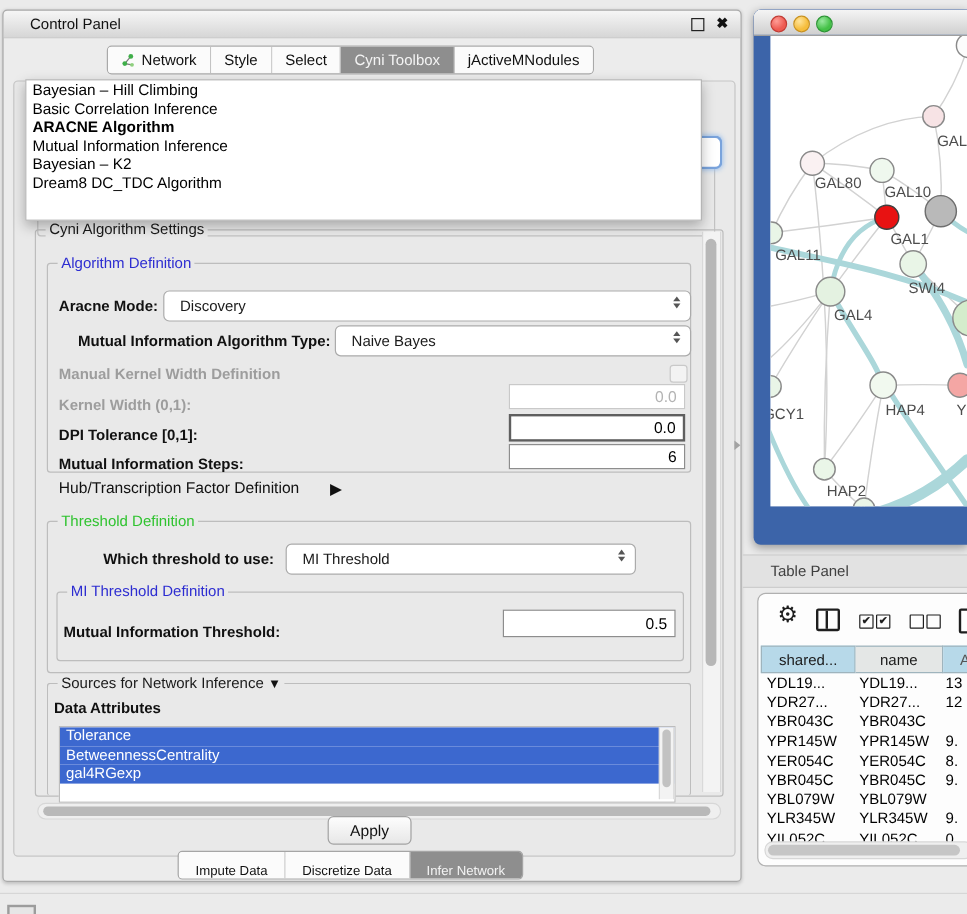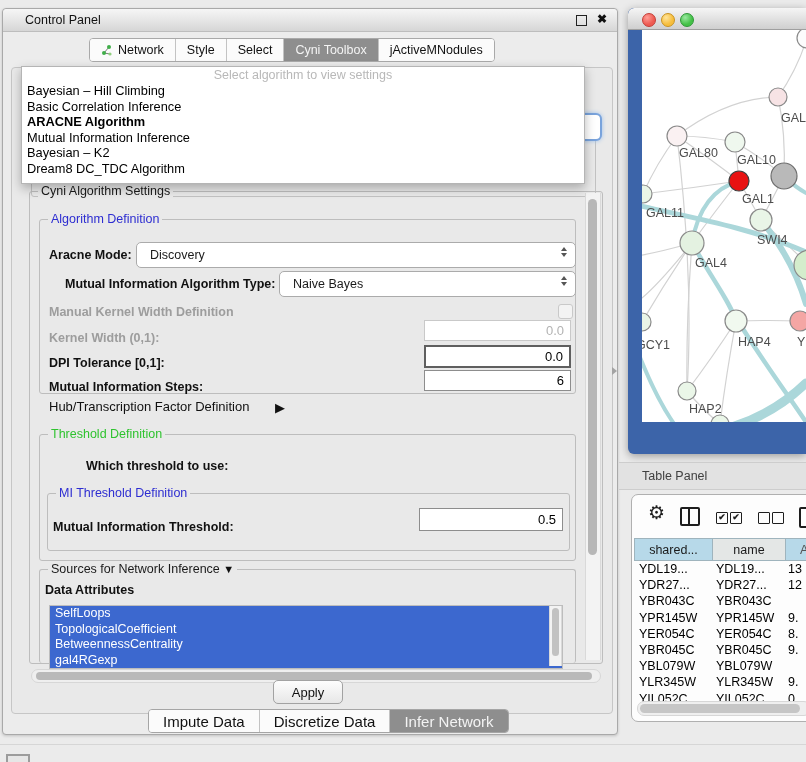--- a/index.html
+++ b/index.html
@@ -60,21 +60,21 @@
   .attr-item{height:15.5px;line-height:15.5px;font-size:12.5px;padding-left:5px;background:#3c68cf;color:#fff;}
   
   .vtrack{position:absolute;background:#f3f3f3;border-left:1px solid #d9d9d9;border-right:1px solid #d9d9d9;}
   .vthumb{position:absolute;background:#b7b7b7;border-radius:5px;}
   .htrack{position:absolute;background:#efefef;border:1px solid #d7d7d7;border-radius:7px;}
   .hthumb{position:absolute;background:#b9b9b9;border-radius:5px;}
   
   .btn{position:absolute;border:1px solid #a2a2a2;border-radius:5px;background:linear-gradient(#fdfdfd,#e7e7e7);
        font-size:13px;display:flex;align-items:center;justify-content:center;color:#111;}
   .btabs{left:145px;top:700px;height:22px;display:flex;border:1px solid #a5a5a5;border-radius:4px;overflow:hidden;}
-  .btab{padding:0 14px;font-size:15px;background:#fbfbfb;display:flex;align-items:center;border-right:1px solid #c3c3c3;color:#111;}
+  .btab{padding:0 14px;font-size:11px;background:#fbfbfb;display:flex;align-items:flex-end;border-right:1px solid #c3c3c3;color:#111;}
   .btab:last-child{border-right:none;}
   .btab.sel{background:#8e8e8e;color:#f3f3f3;}
   .twisty{color:#111;font-size:11px;}
   
   .net-window{left:628px;top:8px;width:178px;height:446px;border-radius:6px 0 0 6px;
               box-shadow:0 2px 8px rgba(0,0,0,.35);background:#3c64a9;overflow:hidden;}
   .net-title{left:0;top:0;right:0;height:21px;background:linear-gradient(#f5f5f5,#cfcfcf);
              border-bottom:1px solid #9f9f9f;border-radius:6px 0 0 0;}
   .light{position:absolute;top:5px;width:12px;height:12px;border-radius:50%;}
   .canvas{left:14px;top:22px;width:164px;height:392px;background:#fff;overflow:hidden;}
@@ -137,21 +137,20 @@
         <span>jActiveMNodules</span>
       </div>
   </div>
 
   <div class="abs content"></div>
 
   <div class="abs hidden-group"></div>
   <div class="abs hidden-combo"></div>
 
   <div class="abs popup">
-    <div class="prompt">Select algorithm to view settings</div>
     <div class="item">Bayesian – Hill Climbing</div>
     <div class="item">Basic Correlation Inference</div>
     <div class="item bold">ARACNE Algorithm</div>
     <div class="item">Mutual Information Inference</div>
     <div class="item">Bayesian – K2</div>
     <div class="item">Dream8 DC_TDC Algorithm</div>
   </div>
 
   <div class="abs gbox" style="left:26px;top:182px;width:572px;height:471px;">
     <span class="legend">Cyni Algorithm Settings</span>
@@ -196,38 +195,44 @@
   <input class="tfield" style="left: 421px; top: 361px; width: 147px; height: 21px;" value="6">
 
   <span class="lbl" style="left:46px;top:390px;font-size:13px;">Hub/Transcription Factor Definition</span>
   <span class="abs twisty" style="left:272px;top:391px;font-size:13px;">▶</span>
 
   <div class="abs gbox" style="left:36px;top:425px;width:535px;height:125px;">
     <span class="legend green">Threshold Definition</span>
   </div>
 
   <span class="lbl b" style="left:83px;top:450px;">Which threshold to use:</span>
+  <div class="combo" style="left:235px;top:444px;width:290px;">
+    <span class="ct">MI Threshold</span>
+    <span class="arr">
+        <i class="up"></i>
+        <i class="dn"></i>
+      </span>
+  </div>
 
   <div class="abs gbox" style="left:44px;top:484px;width:521px;height:56px;">
     <span class="legend blue">MI Threshold Definition</span>
   </div>
   <span class="lbl b" style="left:50px;top:511px;">Mutual Information Threshold:</span>
   <input class="tfield" style="left: 416px; top: 499px; width: 144px; height: 23px;" value="0.5">
 
   <div class="abs gbox" style="left:36px;top:560px;width:535px;height:93px;border-bottom:none;">
     <span class="legend">
       <span>Sources for Network Inference</span>
       <span class="twisty">▼</span>
     </span>
   </div>
   <span class="lbl b" style="left:42px;top:574px;">Data Attributes</span>
 
   <div class="abs attr-list">
-    <div class="attr-item">SelfLoops</div>
-    <div class="attr-item">TopologicalCoefficient</div>
+    <div class="attr-item">Tolerance</div>
     <div class="attr-item">BetweennessCentrality</div>
     <div class="attr-item">gal4RGexp</div>
   </div>
   <div class="abs vtrack" style="left:546px;top:597px;width:11px;height:60px;">
     <div class="vthumb" style="left:1.5px;top:2px;width:7px;height:48px;background:#c2c2c2;"></div>
   </div>
 
   <div class="abs htrack" style="left:28px;top:660px;width:568px;height:12px;">
     <div class="hthumb" style="left:4px;top:1.5px;width:556px;height:8px;"></div>
   </div>

